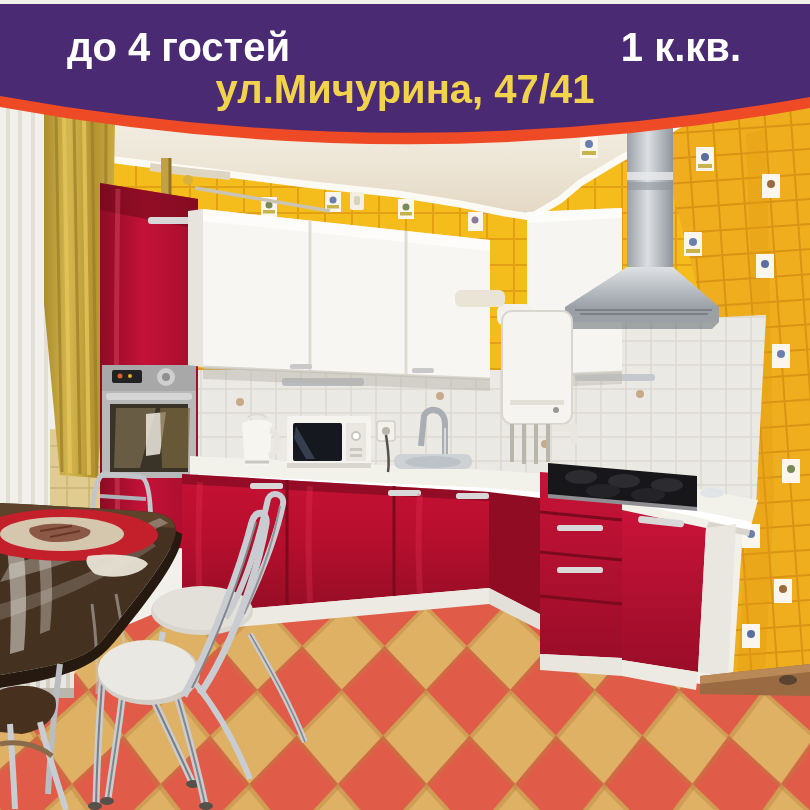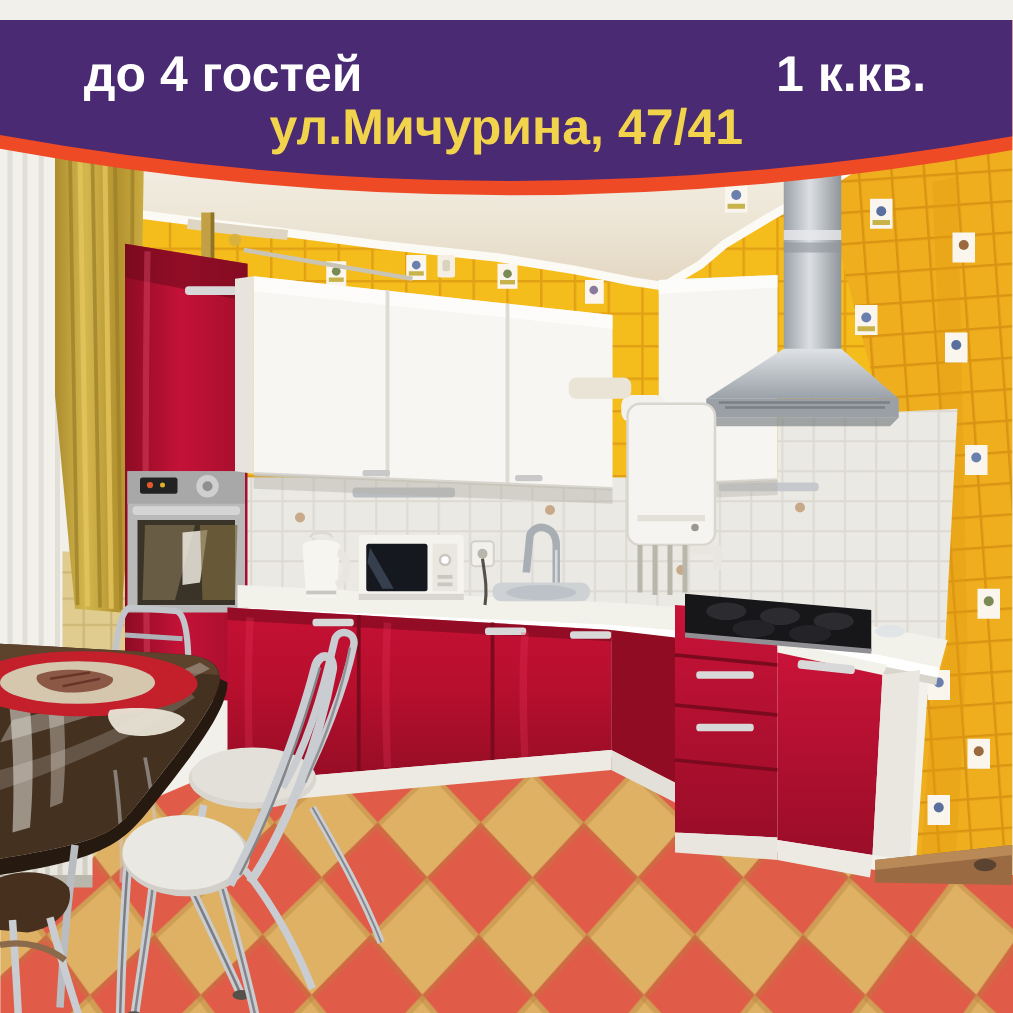--- a/index.html
+++ b/index.html
@@ -1,14 +1,14 @@
 <!DOCTYPE html>
 <html><head><meta charset="utf-8"><title>apt</title><style>
 html,body{margin:0;padding:0;width:810px;height:810px;overflow:hidden;background:#f2f0ea;font-family:"Liberation Sans",sans-serif}
-#scene{position:absolute;left:0;top:16px;width:810px;height:598px}
+#scene{position:absolute;left:0;top:4px;width:810px;height:598px}
 #scene>svg{position:absolute;left:0;top:0;z-index:5}
 #floorclip{z-index:1}
 #floorclip{position:absolute;left:0;top:0;width:810px;height:810px;clip-path:polygon(0px 692px,92px 636px,172px 602px,192px 626px,489px 590px,540px 606px,545px 658px,622px 666px,700px 680px,735px 672px,810px 684px,810px 810px,0px 810px)}
 #mir{position:absolute;left:0;top:0;width:810px;height:810px}
 #floor{position:absolute;left:-585px;top:262px;width:2000px;height:1600px;
 background:
  repeating-linear-gradient(180deg, rgba(185,125,60,0.38) 0 3px, transparent 3px 46px),
  repeating-linear-gradient(90deg, rgba(185,125,60,0.38) 0 3px, transparent 3px 46px),
  conic-gradient(from 0deg at 50% 50%, #e05c48 0 90deg, #deb164 0 180deg, #e05c48 0 270deg, #deb164 0);
 background-size:auto,auto,92px 92px;

